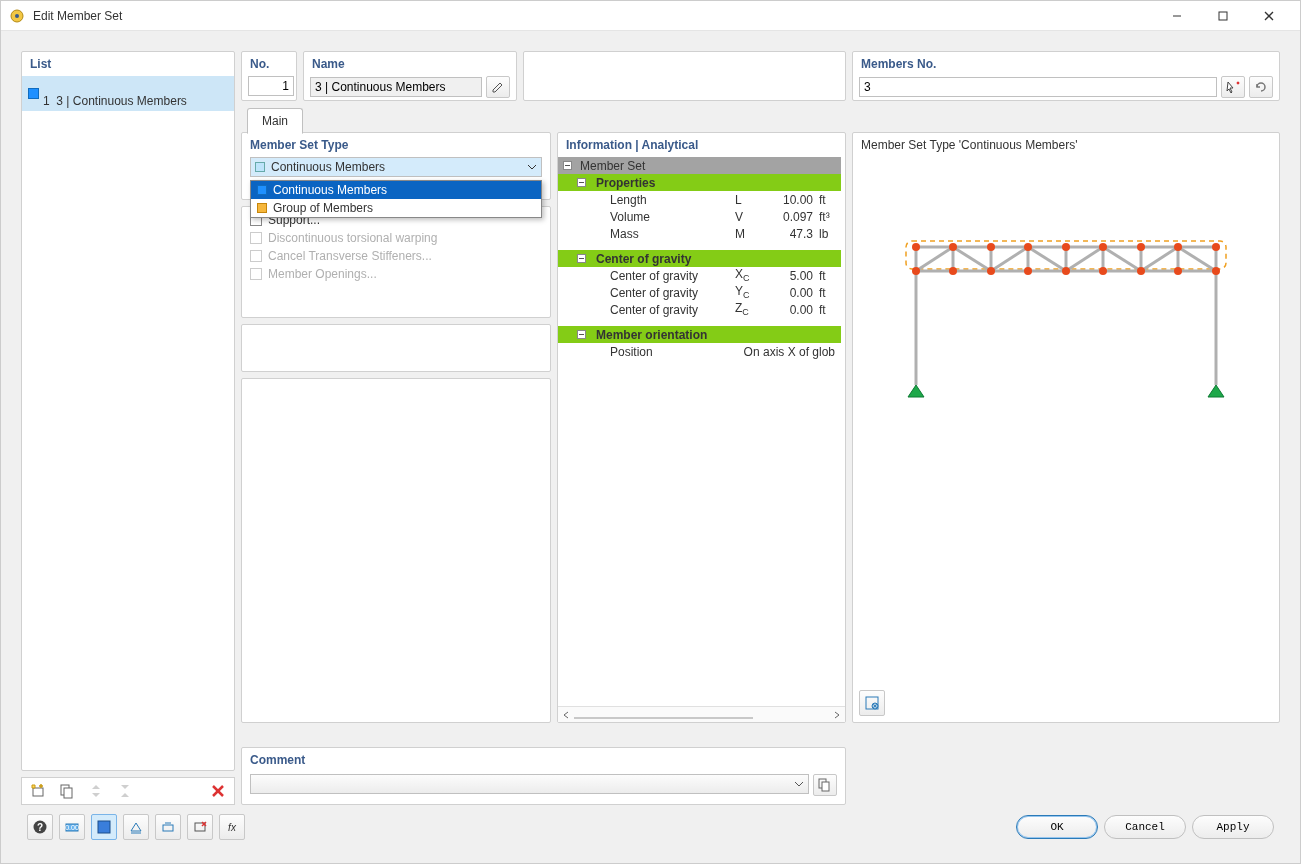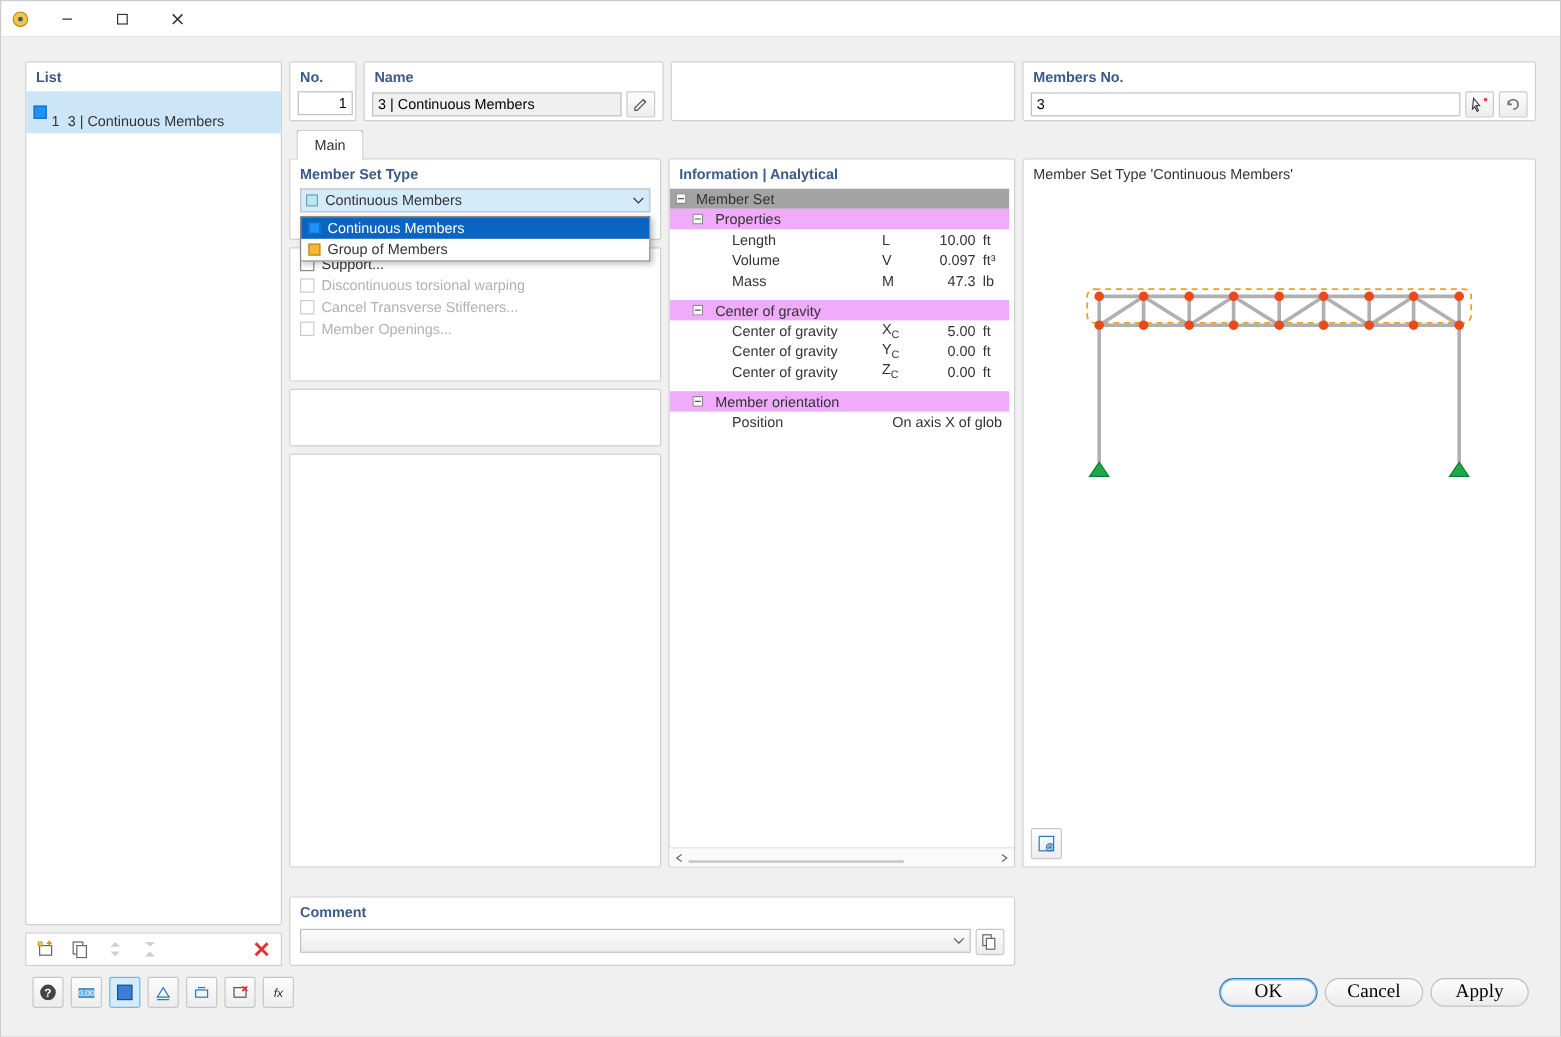--- a/index.html
+++ b/index.html
@@ -46,21 +46,21 @@
   display: flex; align-items: center; padding: 0 3px; gap: 3px;
 }
 .tbtn {
   width: 26px; height: 22px; display: flex; align-items: center; justify-content: center;
   border: 1px solid transparent; border-radius: 2px;
 }
 .tbtn.disabled { opacity: 0.4; }
 .spacer { flex: 1; }
 
 .no-panel { width: 56px; }
-.name-panel { width: 250px; }
+.name-panel { width: 214px; }
 .blank-panel { flex: 1; }
 .members-no-panel { width: 428px; }
 .field-row { display: flex; align-items: center; padding: 0 6px; gap: 4px; }
 .num-input {
   width: 46px; height: 20px; border: 1px solid #c0c0c0; text-align: right; padding: 0 4px;
   font-family: inherit; font-size: 12px; background: #fff;
 }
 .name-input {
   flex: 1; height: 20px; border: 1px solid #c0c0c0; padding: 0 4px;
   font-family: inherit; font-size: 12px; background: #f0f0f0;
@@ -110,21 +110,21 @@
 .blank-sm { height: 48px; }
 .blank-lg { flex: 1; }
 
 .info-panel { flex: 1; display: flex; flex-direction: column; min-width: 0; }
 .tree-scroll { flex: 1; overflow: hidden; padding: 0 4px 0 0; }
 .tree-row {
   display: grid; grid-template-columns: 18px 1fr 36px 48px 26px; align-items: center;
   font-size: 12px; color: #333; height: 17px;
 }
 .tree-row.hdr { background: #a3a3a3; font-weight: 400;}
-.tree-row.cat { background: #f0abfc; }
+.tree-row.cat { background: #84cc16; font-weight: bold; }
 .tree-row .toggler { width: 14px; height: 14px; display: flex; align-items: center; justify-content: center; margin-left: 2px;}
 .tree-row .lbl { padding-left: 4px; }
 .tree-row .sym { text-align: left; padding-left: 4px; }
 .tree-row .val { text-align: right; padding-right: 2px; }
 .tree-row .unit { padding-left: 4px; }
 .tree-row.leaf .lbl { padding-left: 34px; }
 .tree-row.sub .lbl { padding-left: 20px; }
 .tree-row.root .lbl { padding-left: 4px; }
 .tree-row.posrow { grid-template-columns: 18px 1fr 140px; }
 .tree-row.posrow .posval { text-align: right; padding-right: 6px;}
@@ -150,40 +150,41 @@
 .bottom-row { height: 32px; display: flex; align-items: center; gap: 0; padding: 0 6px;}
 .bot-left { display: flex; gap: 6px; align-items: center;}
 .bot-left .tbtn2 {
   width: 26px; height: 26px; display: flex; align-items: center; justify-content: center;
   border: 1px solid #c8c8c8; background: linear-gradient(#fdfdfd,#ececec); border-radius: 2px;
 }
 .bot-left .tbtn2.active { background: #d4ebfb; border-color: #7ab4e8;}
 .bot-right { margin-left: auto; display: flex; gap: 6px; }
 .dlg-btn {
   width: 82px; height: 24px; border: 1px solid #c0c0c0; background: linear-gradient(#fdfdfd,#ececec);
-  font-family: Liberation Serif, serif; font-size: 16px; border-radius: 12px;
+  font-family: Liberation Mono, monospace; font-size: 11px; border-radius: 12px;
 }
 .dlg-btn.primary { border-color: #2a7ab8; box-shadow: inset 0 0 0 1px #98c6ee;}
 
 .preview-btn {
  width: 26px; height: 26px; border: 1px solid #c8c8c8; background: linear-gradient(#fdfdfd,#ececec); border-radius: 2px;
  display: flex; align-items: center; justify-content: center; margin: 0 6px 6px 6px; align-self: flex-start;
 }
 .preview-foot { display:flex; justify-content:flex-start; }
 </style>
 </head>
 <body>
 
 <div class="window">
 
   <div class="titlebar">
     <svg class="app-icon" viewBox="0 0 16 16">
       <circle cx="8" cy="8" r="6" fill="#f2c744" stroke="#b48a14"></circle>
       <circle cx="8" cy="8" r="2" fill="#3a5a8a"></circle>
     </svg>
+    <span class="title">Edit Member Set</span>
     <div class="winbtns">
       <div class="winbtn">
           <svg viewBox="0 0 10 10">
             <line x1="1" y1="5" x2="9" y2="5" stroke="currentColor" stroke-width="1"></line>
           </svg>
         </div>
       <div class="winbtn">
           <svg viewBox="0 0 10 10">
             <rect x="1" y="1" width="8" height="8" fill="none" stroke="currentColor" stroke-width="1"></rect>
           </svg>

